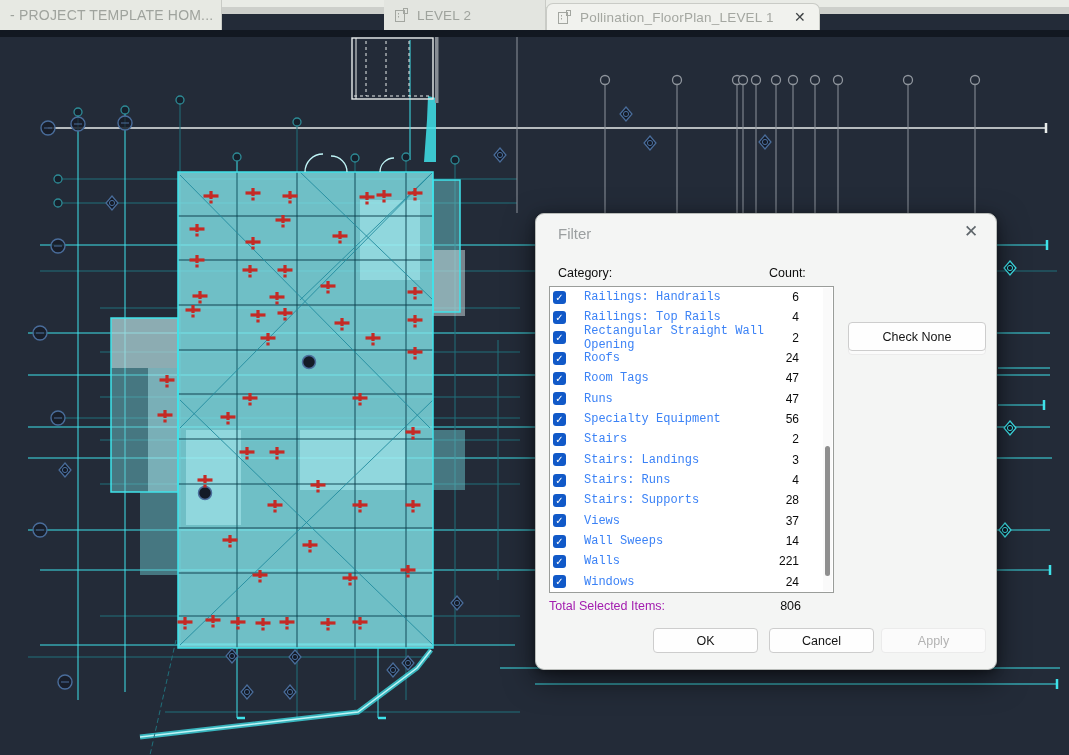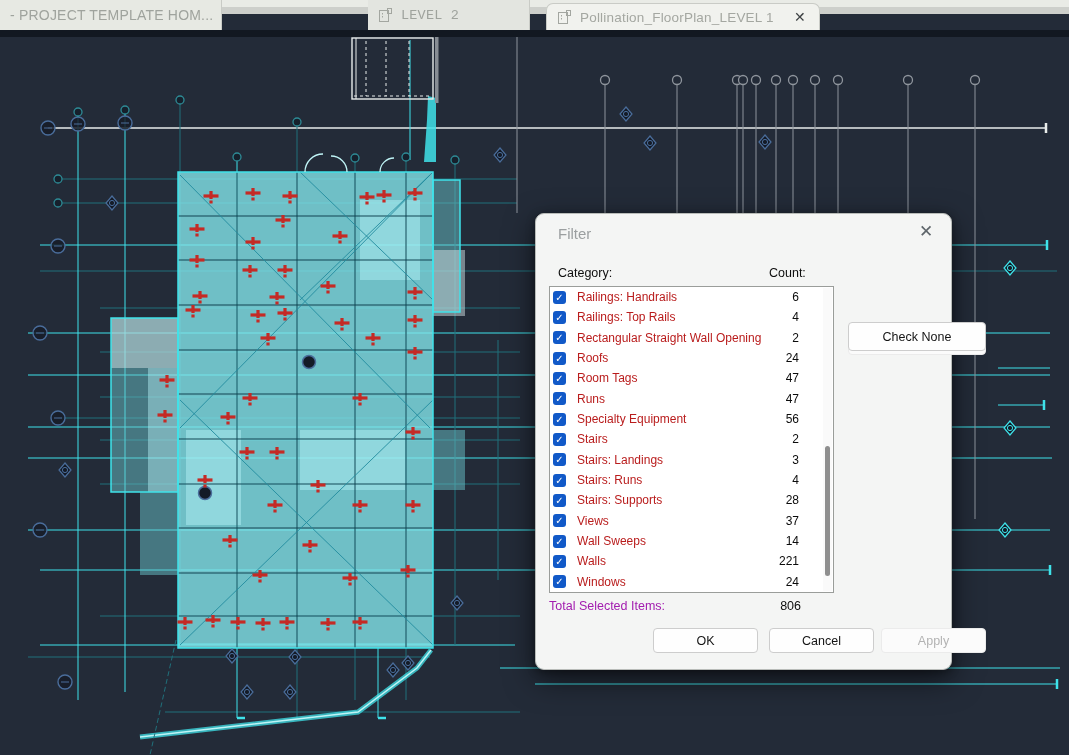--- a/index.html
+++ b/index.html
@@ -15,39 +15,39 @@
     background:linear-gradient(#E9EBE6 0 7px,#CDCFCB 7px);
   }
   .tab{
     position:absolute;top:0;height:30px;box-sizing:border-box;
     display:flex;align-items:center;gap:8px;padding:0 10px;
     color:#9FA39D;font-size:13.5px;letter-spacing:.2px;white-space:nowrap;overflow:hidden;
     cursor:pointer;
   }
   #tab1{left:0;width:222px;background:#E7E9E3;border-right:1px solid #C9CBC6;font-size:14px;}
   #tab2{left:222px;width:162px;background:#E3E5E0;border-right:1px solid #C9CBC6;}
-  #tab3{left:368px;width:162px;background:#E3E5E0;border-right:1px solid #C9CBC6;font-family:Liberation Mono, monospace;}
+  #tab3{left:384px;width:162px;background:#E3E5E0;border-right:1px solid #C9CBC6;}
   #tab4{
     left:546px;width:274px;top:3px;height:27px;
     background:#F1F2EE;border-radius:7px 7px 0 0;border:1px solid #C9CBC6;border-bottom:none;
     color:#A4A7A1;
   }
   .tab .plan-icon{flex:0 0 15px;color:#A3A6A0;}
   .tab-close{
     margin-left:auto;color:#3E4244;font-size:14px;line-height:14px;
     padding:1px 3px;cursor:pointer;
   }
   .canvas-top-strip{
     position:absolute;top:30px;left:0;width:1069px;height:7px;background:#121821;z-index:4;
   }
   
   #cv{position:absolute;top:0;left:0;z-index:1;}
   
   .dialog{
-    position:absolute;left:535px;top:213px;width:417px;height:457px;z-index:10;
+    position:absolute;left:535px;top:213px;width:462px;height:457px;z-index:10;
     background:#F4F5F4;border:1px solid #B9BCB9;border-radius:9px;box-sizing:border-box;
     box-shadow:0 10px 30px rgba(0,0,0,.55),0 2px 8px rgba(0,0,0,.35);
     font-size:12.5px;color:#111;
   }
   .dlg-titlebar{position:absolute;left:0;top:0;width:100%;height:36px;cursor:default;}
   .dlg-title{position:absolute;left:22px;top:11px;font-size:15px;color:#9B9FA0;}
   .dlg-close{
     position:absolute;right:14px;top:7px;font-size:17px;color:#5F666B;
     width:22px;height:22px;text-align:center;line-height:22px;cursor:pointer;
   }
@@ -56,21 +56,21 @@
   .cat-list{
     position:absolute;left:13px;top:72px;width:285px;height:307px;box-sizing:border-box;
     background:#FFFFFF;border:1px solid #9A9D9A;overflow:hidden;
   }
   .rows{position:absolute;left:0;top:0;right:11px;}
   .row{display:flex;align-items:center;height:20.33px;padding-left:3px;}
   .cb{
     flex:0 0 13px;width:13px;height:13px;border-radius:3px;background:#1159C8;
     color:#fff;font-size:10px;line-height:13px;text-align:center;cursor:pointer;
   }
-  .row .lbl{margin-left:11px;font-size:12px;color:#b91c1c;}
+  .row .lbl{margin-left:18px;font-size:12px;color:#3b82f6;font-family:Liberation Mono, monospace;}
   .row .cnt{margin-left:auto;padding-right:23px;font-size:12px;color:#0B0B0B;}
   .vscroll{position:absolute;top:1px;right:1px;bottom:1px;width:9px;background:#FAFAFA;}
   .vthumb{position:absolute;left:2px;width:5px;top:52%;height:43%;background:#8F8F8F;border-radius:3px;}
   .total-lbl{position:absolute;left:13px;top:385px;color:#a21caf;}
   .total-val{position:absolute;left:13px;width:252px;top:385px;text-align:right;color:#0D0D0D;}
   .btn{
     position:absolute;height:25px;box-sizing:border-box;border-radius:4px;
     border:1px solid #CDCDCD;background:#FEFEFE;color:#141414;
     display:flex;align-items:center;justify-content:center;font-size:12.5px;cursor:pointer;
   }

